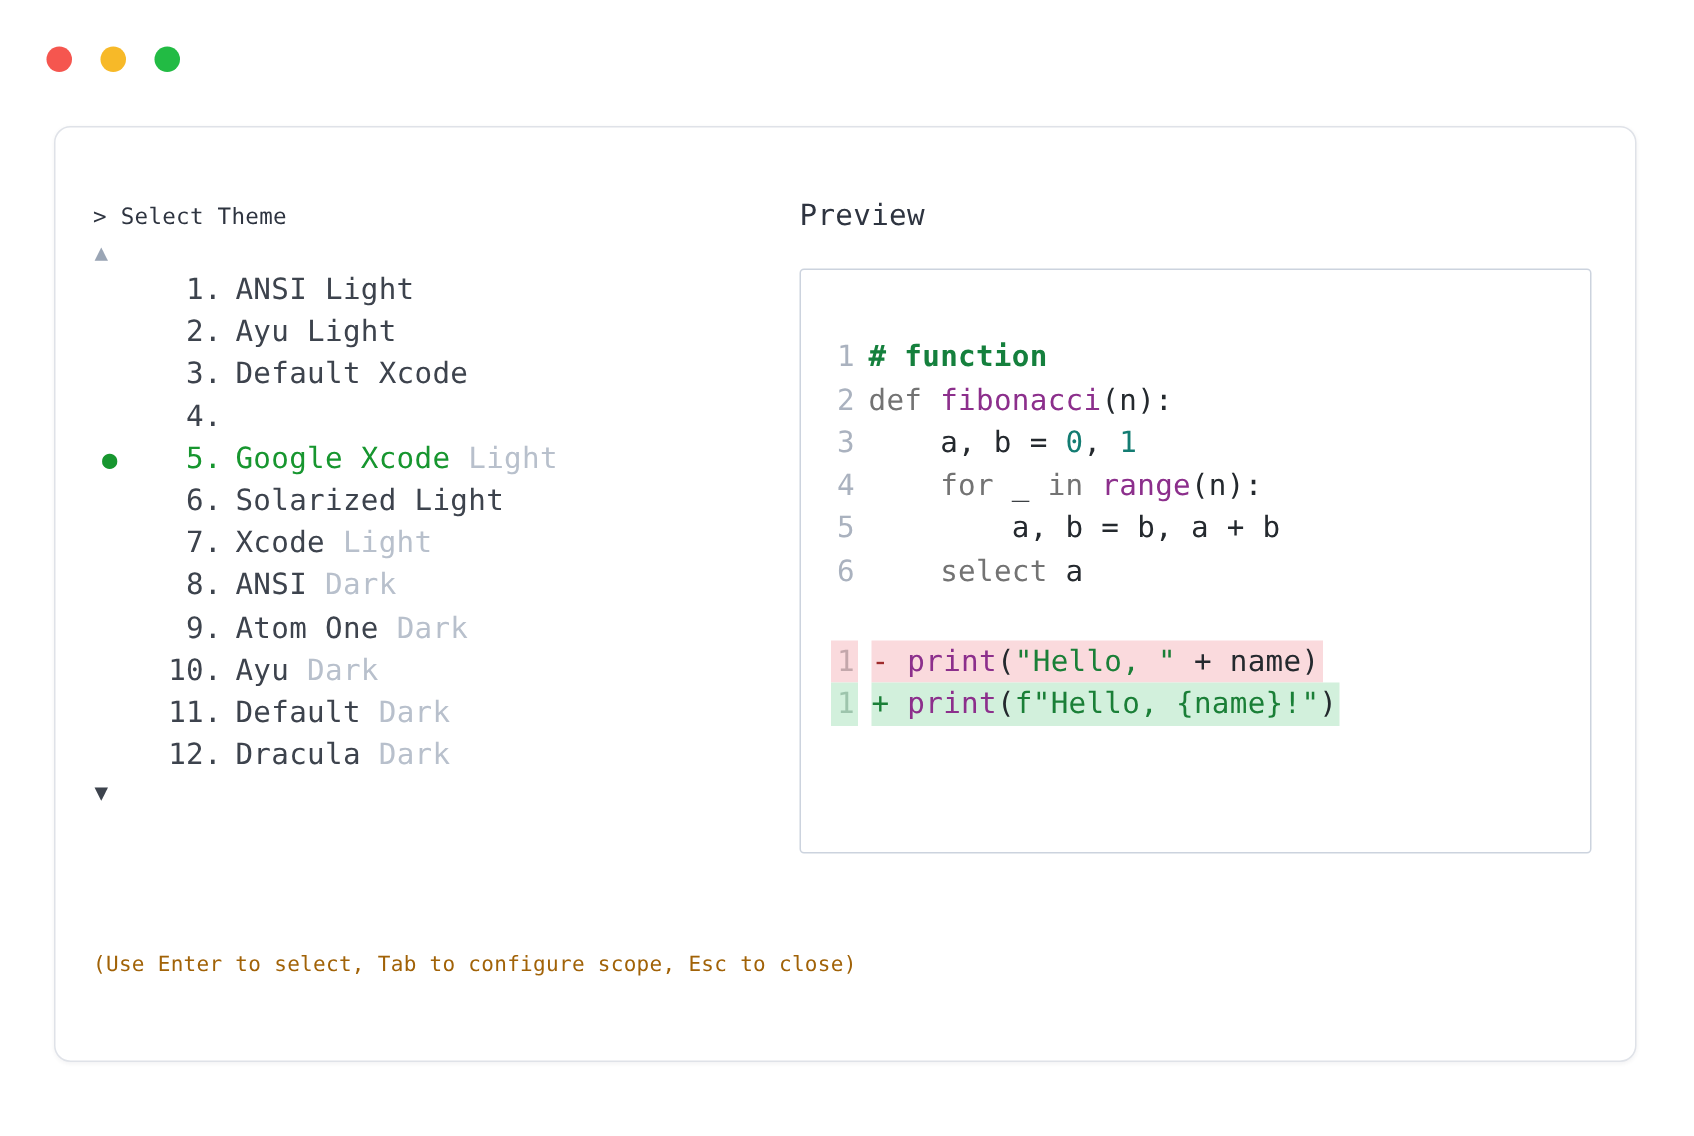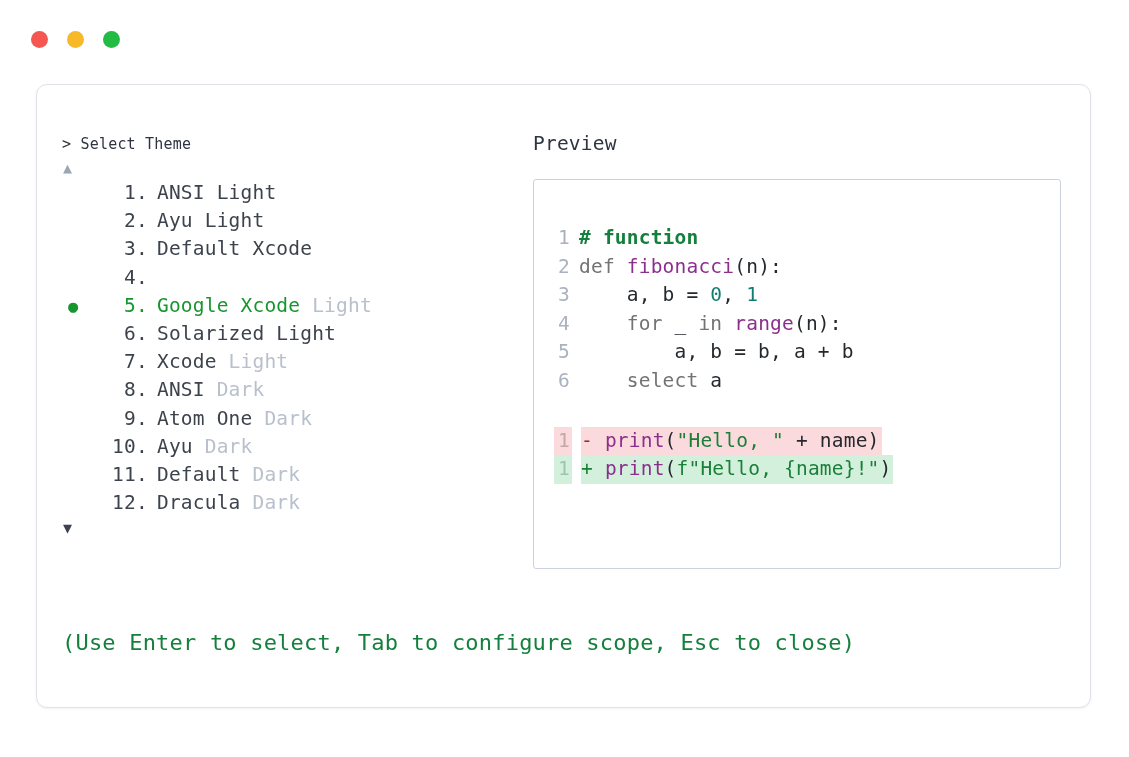--- a/index.html
+++ b/index.html
@@ -116,23 +116,23 @@
 
   .theme-row.selected .row-num,
   .theme-row.selected .row-dot,
   .theme-row.selected .row-name { color: #17962f; }
   .theme-row.selected .row-suffix { color: #b8c0cc; }
 
   .hint {
     position: absolute;
     left: 25px;
     top: 545px;
-    font-size: 22px;
+    font-size: 14px;
     line-height: 26px;
-    color: #15803d;
+    color: #a16207;
     letter-spacing: 0.2px;
     white-space: pre;
   }
 
   
   .preview {
     position: absolute;
     left: 496px;
     top: 46px;
     width: 530px;

